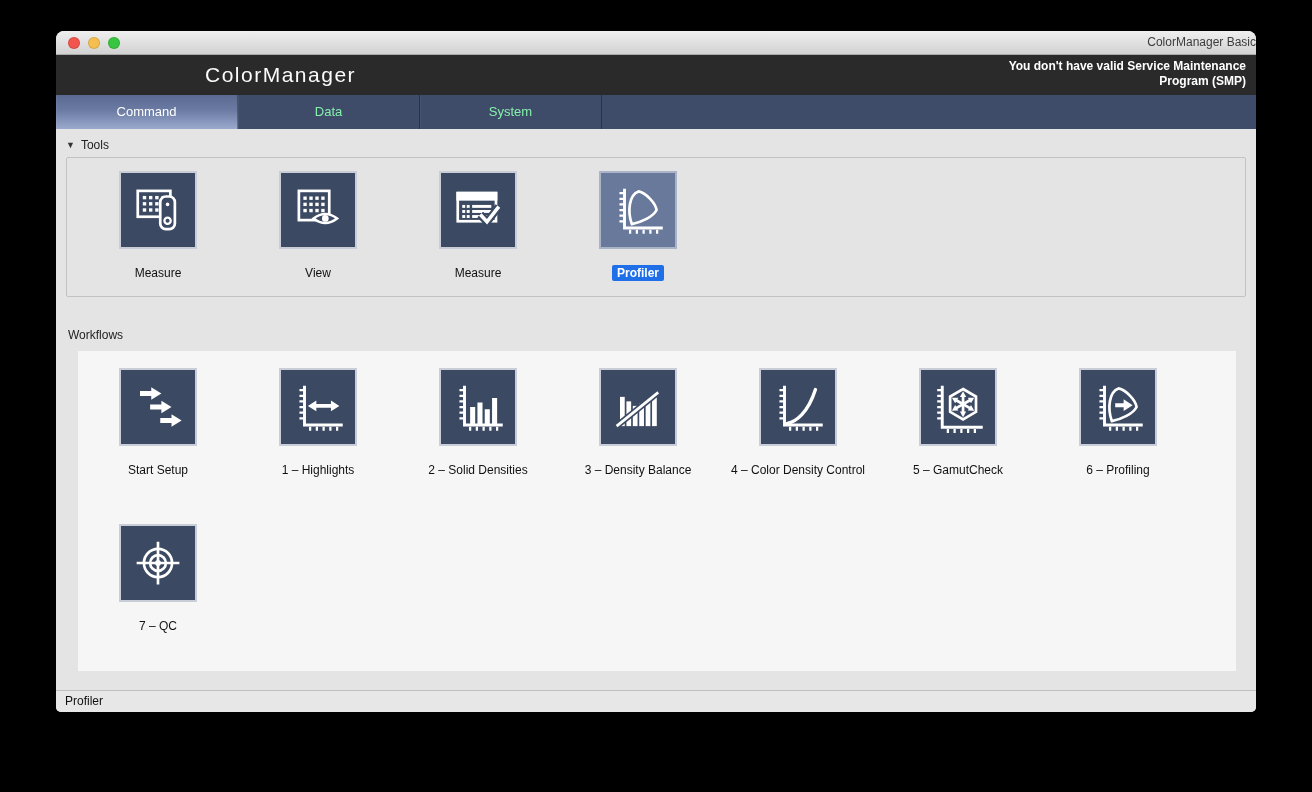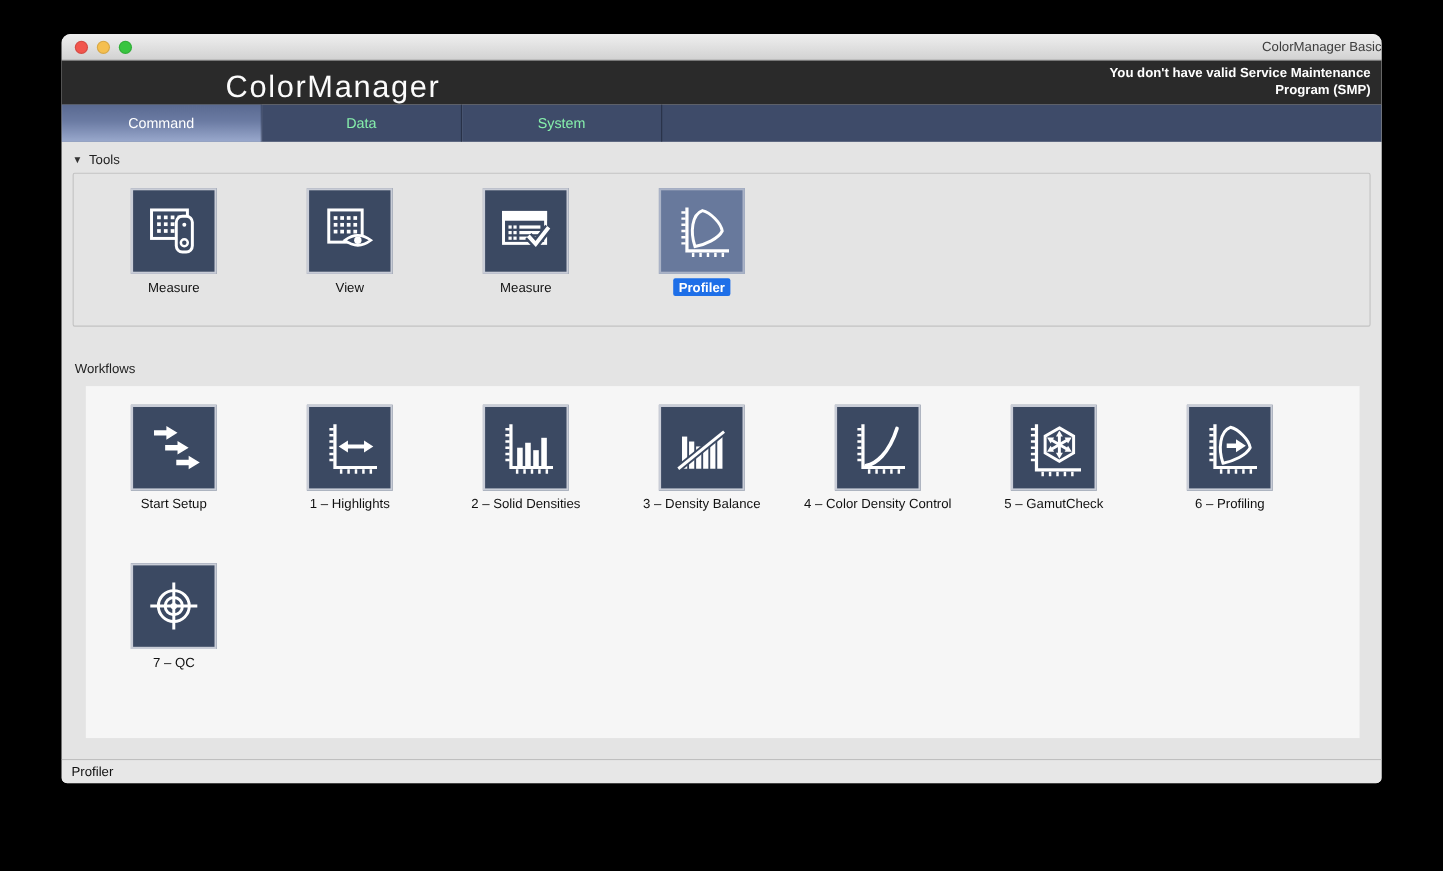--- a/index.html
+++ b/index.html
@@ -20,21 +20,21 @@
   }
   .title-text { line-height:23px; text-align:right; font-size:12px; color:#3c3c3c; }
   .lights { position:absolute; left:12px; top:6px; display:flex; gap:8px; }
   .light { width:12px; height:12px; border-radius:50%; box-shadow:inset 0 0 0 1px rgba(0,0,0,.12); }
   .light.red { background:#f2554d; }
   .light.yellow { background:#f5bf4f; }
   .light.green { background:#38c540; }
   
   .brandbar { height:40px; background:#2a2a2a; position:relative; }
   .logo {
-    position:absolute; left:149px; top:8px; font-size:28px; font-weight:300;
+    position:absolute; left:149px; top:8px; font-size:21px; font-weight:300;
     letter-spacing:1.5px; color:#fbfbfb;
   }
   .warning {
     position:absolute; right:10px; top:4px; text-align:right;
     color:#fff; font-size:12px; font-weight:bold; line-height:15px;margin-left:28px;
   }
   
   .tabbar { height:34px; background:#3e4b69; display:flex; }
   .tab {
     width:181px; line-height:34px; text-align:center; color:#86efac; font-size:13px;
@@ -57,21 +57,21 @@
     position:absolute; left:10px; right:10px; top:28px; height:140px;
     border:1px solid #c2c2c2; border-radius:2px; box-sizing:border-box;
     display:flex; padding:13px 0 0 11px;
   }
   .cell { width:160px; display:flex; flex-direction:column; align-items:center; }
   .tile {
     width:78px; height:78px; background:#3b4962; border:2px solid #c9cdd7;
     box-sizing:border-box; display:flex; align-items:center; justify-content:center;
   }
   .tile.selected { background:#68799c; border-color:#aab3c7; }
-  .tile-label { margin-top:5px; font-size:12px; color:#111; white-space:nowrap; }
+  .tile-label { margin-top:17px; font-size:12px; color:#111; white-space:nowrap; }
   .sel-label { background:#1e6fe8; color:#fff; font-weight:bold; padding:1px 5px; border-radius:2px; }
   .wf-label { position:absolute; top:199px; left:12px; font-size:12px; color:#222; }
   .wf-box {
     position:absolute; left:22px; right:20px; top:222px; height:320px;
     background:#f6f6f6; box-sizing:border-box; padding-top:17px;
   }
   .wf-row { display:flex; }
   .wf-row.second { margin-top:47px; }
   
   .statusbar {

